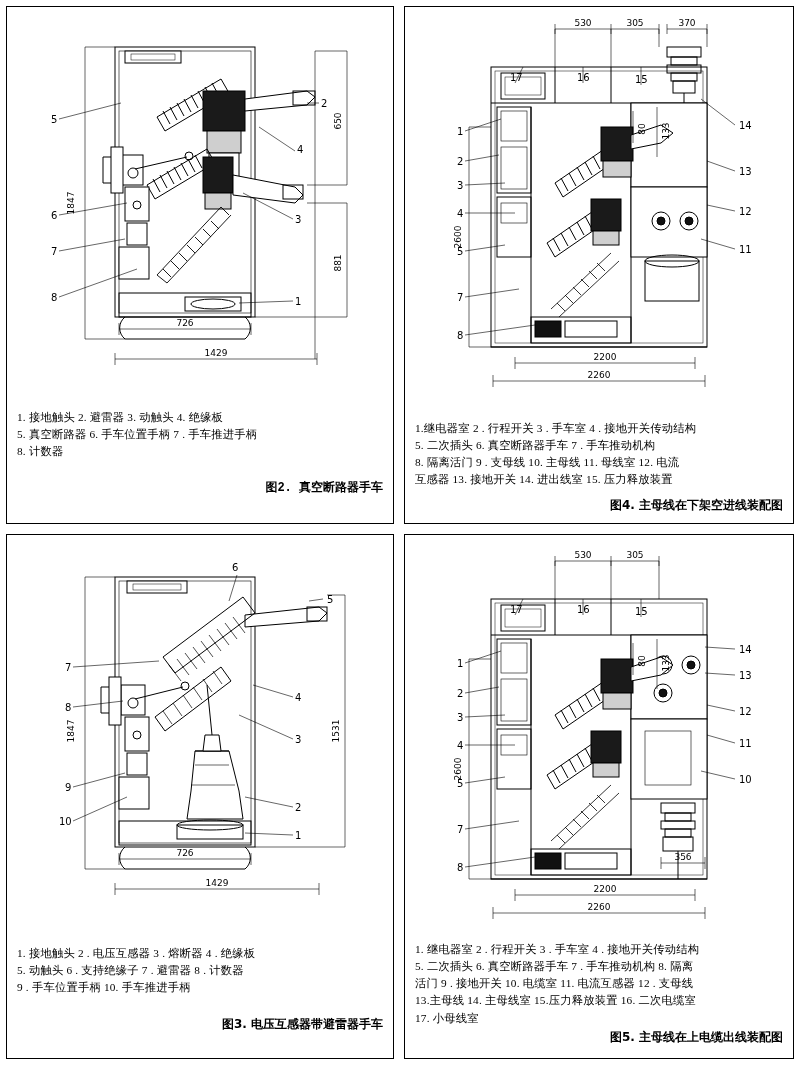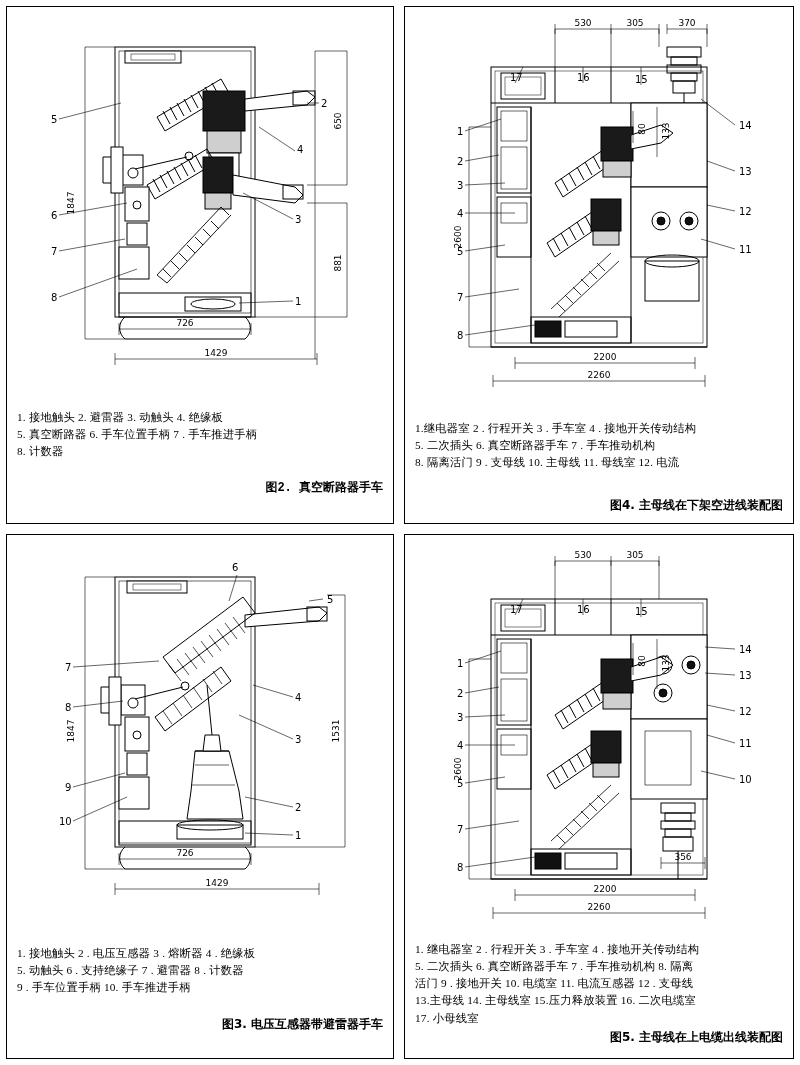--- a/index.html
+++ b/index.html
@@ -322,20 +322,21 @@
           <text x="334" y="168">13</text>
           <text x="334" y="208">12</text>
           <text x="334" y="246">11</text>
         </g>
       </svg>
     </div>
     <div class="legend wrap" style="top:402px;margin-top:11px;">
       <div>1.继电器室   2 . 行程开关   3 . 手车室   4 . 接地开关传动结构</div>
       <div>5. 二次插头   6. 真空断路器手车    7 . 手车推动机构</div>
       <div>8. 隔离活门  9 . 支母线  10. 主母线  11. 母线室   12. 电流</div>
+      <div>互感器  13. 接地开关  14. 进出线室  15. 压力释放装置</div>
     </div>
     <div class="cap" style="top:490px;">图4. 主母线在下架空进线装配图</div>
   </div>
 
   <div class="panel" id="p3">
     <div class="fig-art">
       <svg width="386" height="400" viewBox="0 0 386 400">
         <g stroke="#000" fill="none" stroke-width="1">
           <rect x="108" y="42" width="140" height="270"></rect>
           <rect x="112" y="46" width="132" height="262" stroke-width="0.6"></rect>

